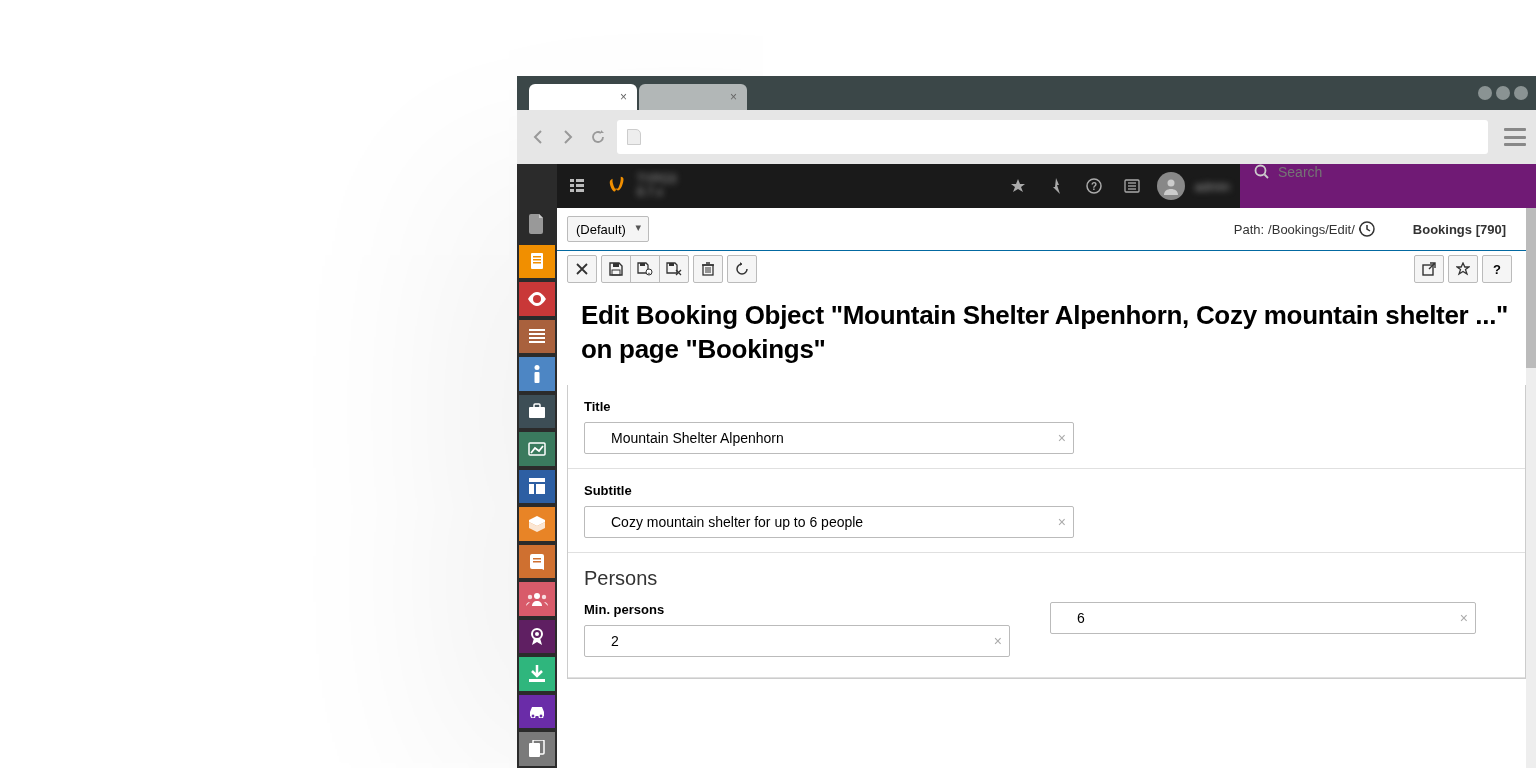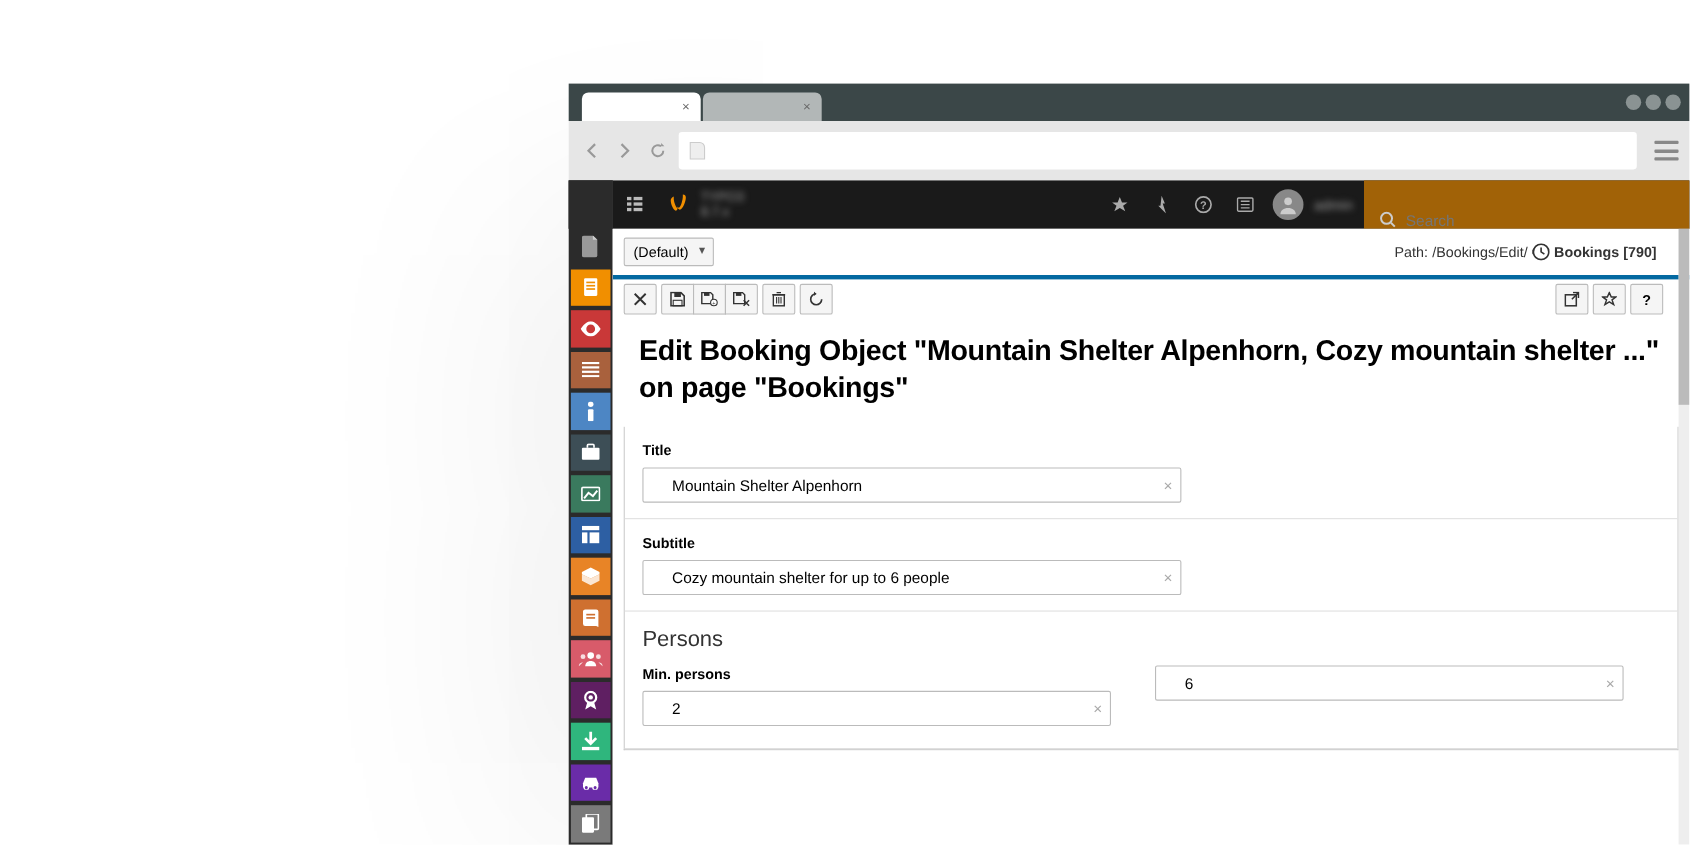--- a/index.html
+++ b/index.html
@@ -28,21 +28,21 @@
 .topbar-hamburger-inner span { height: 2px; background: #ccc; }
 .topbar-tree { width: 40px; display: flex; align-items: center; justify-content: center; cursor: pointer; }
 .logo-area { display: flex; align-items: center; gap: 8px; padding: 0 10px; }
 .typo3-logo { width: 22px; height: 22px; }
 .logo-text { filter: blur(3px); font-size: 12px; line-height: 1.1; color: #999; }
 .topbar-flex { flex: 1; }
 .topbar-icons { display: flex; align-items: center; gap: 0; }
 .topbar-icon { width: 38px; height: 44px; display: flex; align-items: center; justify-content: center; cursor: pointer; }
 .avatar { width: 28px; height: 28px; border-radius: 50%; background: #888; display: flex; align-items: center; justify-content: center; margin-left: 6px; }
 .username { filter: blur(3px); color: #999; font-size: 13px; padding: 0 10px; }
-.search-area { background: #a16207; height: 44px; display: flex; align-items: flex-end; padding: 0 14px; gap: 8px; min-width: 296px; }
+.search-area { background: #701a75; height: 44px; display: flex; align-items: flex-start; padding: 0 14px; gap: 8px; min-width: 296px; }
 .search-input { background: transparent; border: none; color: #ccc; font-size: 14px; outline: none; }
 
 
 .module-bar { position: absolute; left: 0; top: 0; width: 40px; background: #2b2b2b; height: 100%; display: flex; flex-direction: column; }
 .module-spacer { height: 44px; }
 .module-item { width: 36px; height: 36px; margin: 2px; display: flex; align-items: center; justify-content: center; cursor: pointer; }
 .module-item.file { background: transparent; }
 .mod-orange { background: #f18f00; }
 .mod-red { background: #c93838; }
 .mod-brown { background: #a9613d; }
@@ -56,26 +56,26 @@
 .mod-purple { background: #5f1f62; }
 .mod-green { background: #2fb67d; }
 .mod-purple2 { background: #6a2ca8; }
 .mod-gray { background: #7a7a7a; }
 
 
 .content-area { position: absolute; left: 40px; top: 44px; right: 0; bottom: 0; background: #fff; overflow: hidden; }
 .scrollbar-fake { position: absolute; right: 0; top: 0; width: 10px; height: 100%; background: #eee; }
 .scrollbar-thumb { position: absolute; top: 0; width: 10px; height: 160px; background: #bbb; }
 
-.content-header { display: flex; align-items: center; padding: 8px 10px; gap: 22px; border-bottom: 4px solid #0369a1; }
+.content-header { display: flex; align-items: center; padding: 8px 10px; gap: 22px; border-bottom: 1px solid #0369a1; }
 .lang-select { height: 26px; border: 1px solid #bbb; border-radius: 2px; padding: 0 22px 0 8px; font-size: 13px; background: #f5f5f5; appearance: none; position: relative; }
 .select-wrap { position: relative; }
 .select-wrap::after { content: "▾"; position: absolute; right: 8px; top: 5px; font-size: 11px; color: #555; pointer-events: none; }
 .path-text { margin-left: auto; font-size: 13px; color: #333; display: flex; align-items: center; gap: 4px; padding-right: 20px; }
-.path-text .bold { font-weight: bold; }
+.path-text .bold { font-weight: bold; margin-left: 34px; }
 .clock-icon { width: 16px; height: 16px; }
 
 .action-bar { display: flex; align-items: center; padding: 4px 10px 10px; gap: 4px; }
 .action-btn { width: 30px; height: 28px; border: 1px solid #bbb; border-radius: 2px; background: #f5f5f5; display: flex; align-items: center; justify-content: center; cursor: pointer; font-size: 13px; }
 .action-group { display: flex; }
 .action-group .action-btn { border-radius: 0; margin-left: -1px; }
 .action-group .action-btn:first-child { border-radius: 2px 0 0 2px; margin-left: 0; }
 .action-group .action-btn:last-child { border-radius: 0 2px 2px 0; }
 .action-spacer { flex: 1; }
 

